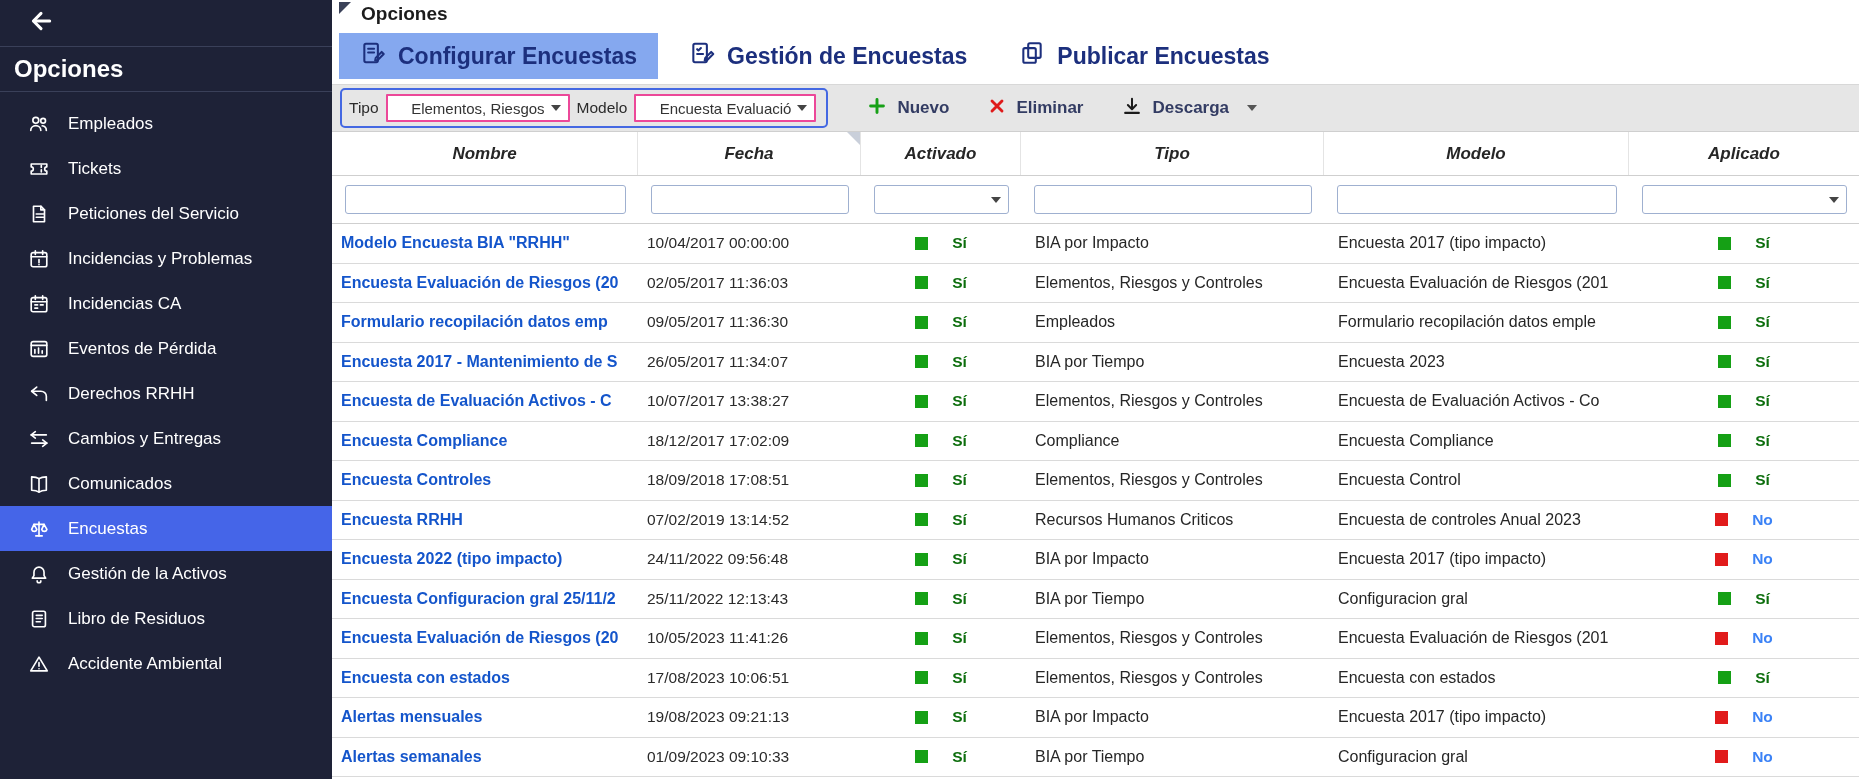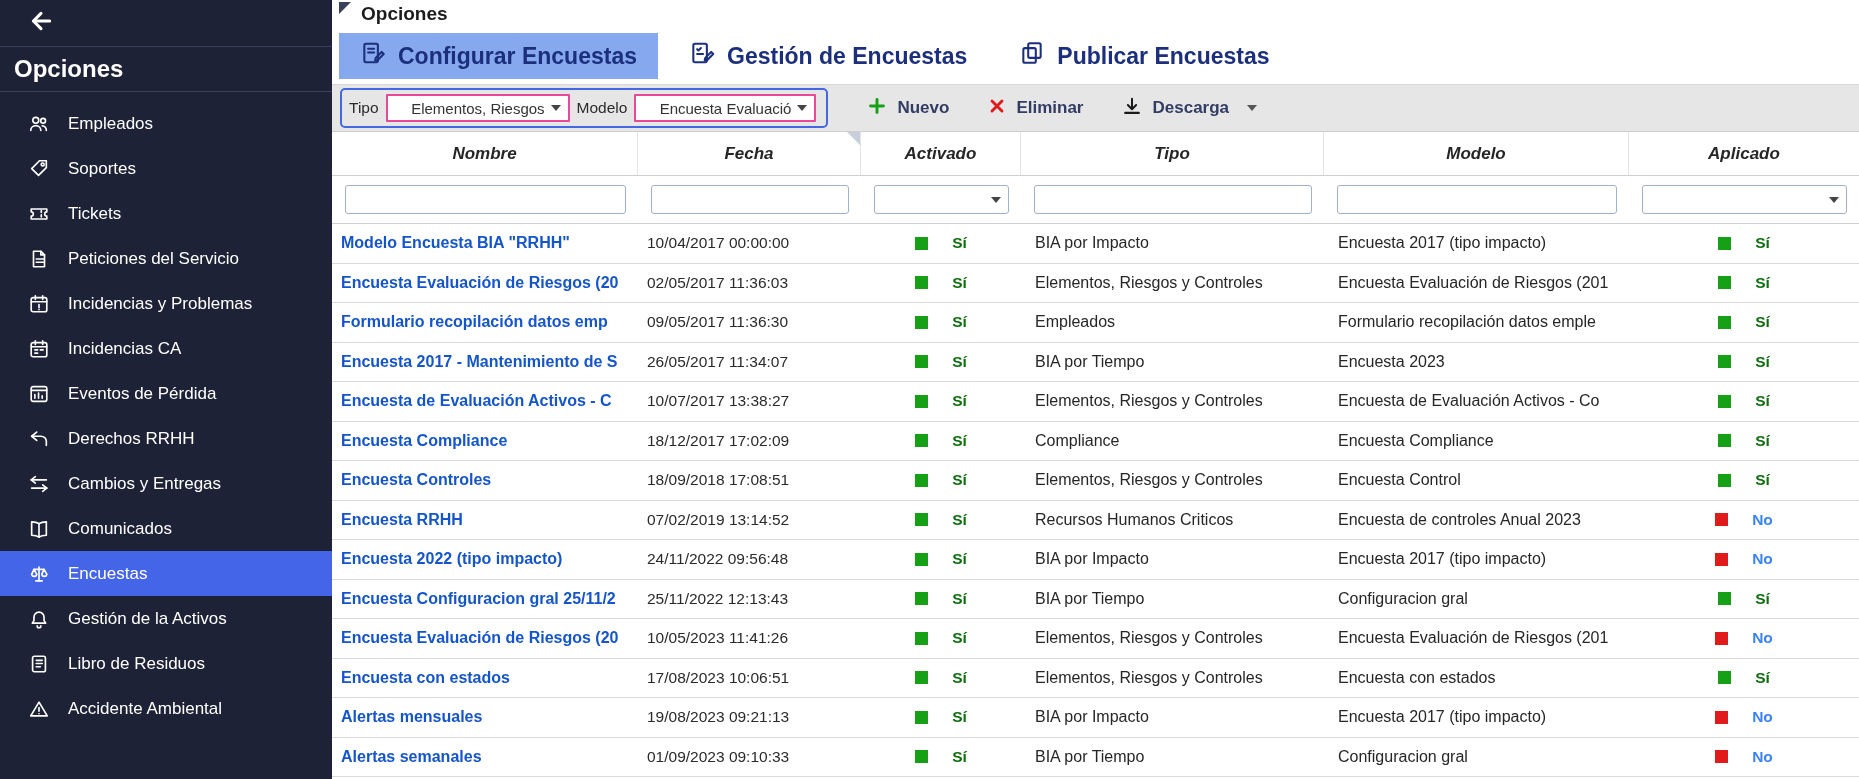--- a/index.html
+++ b/index.html
@@ -164,29 +164,20 @@
       <div class="sb-item">
     <span class="sb-icon">
           <svg width="22" height="22" viewBox="0 0 24 24" fill="none" stroke="#fff" stroke-width="1.8" stroke-linecap="round" stroke-linejoin="round">
             <circle cx="8.5" cy="8" r="3.2"></circle>
             <path d="M3 19c0-3 2.4-5.2 5.5-5.2S14 16 14 19"></path>
             <circle cx="16.5" cy="8.5" r="2.6"></circle>
             <path d="M15.5 13.9c2.6.3 4.5 2.3 4.5 5.1"></path>
           </svg>
         </span>
     <span class="sb-label">Empleados</span>
-  </div>
-      <div class="sb-item">
-    <span class="sb-icon">
-          <svg width="22" height="22" viewBox="0 0 24 24" fill="none" stroke="#fff" stroke-width="1.8" stroke-linecap="round" stroke-linejoin="round">
-            <path d="M4 11.5 12.5 3H20v7.5L11.5 19 4 11.5Z"></path>
-            <circle cx="16" cy="7" r="1.6"></circle>
-          </svg>
-        </span>
-    <span class="sb-label">Soportes</span>
   </div>
       <div class="sb-item">
     <span class="sb-icon">
           <svg width="22" height="22" viewBox="0 0 24 24" fill="none" stroke="#fff" stroke-width="1.8" stroke-linecap="round" stroke-linejoin="round">
             <path d="M3.5 6.5h17v3.2a2.3 2.3 0 0 0 0 4.6v3.2h-17v-3.2a2.3 2.3 0 0 0 0-4.6Z"></path>
             <path d="M14.5 8v8" stroke-dasharray="2.4 2.4"></path>
           </svg>
         </span>
     <span class="sb-label">Tickets</span>
   </div>

